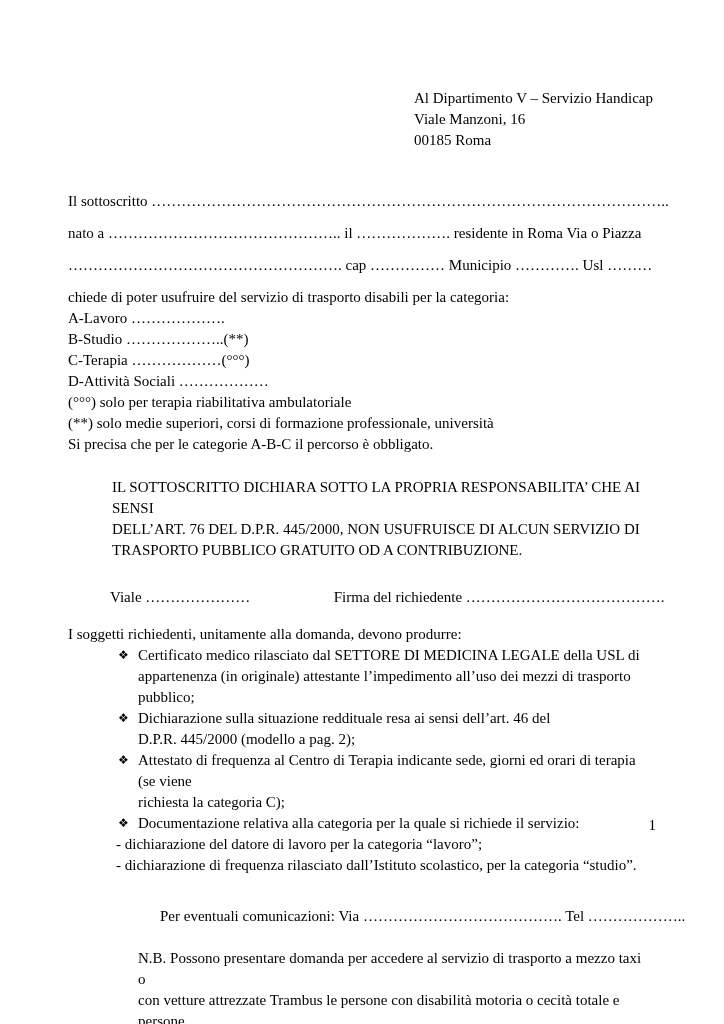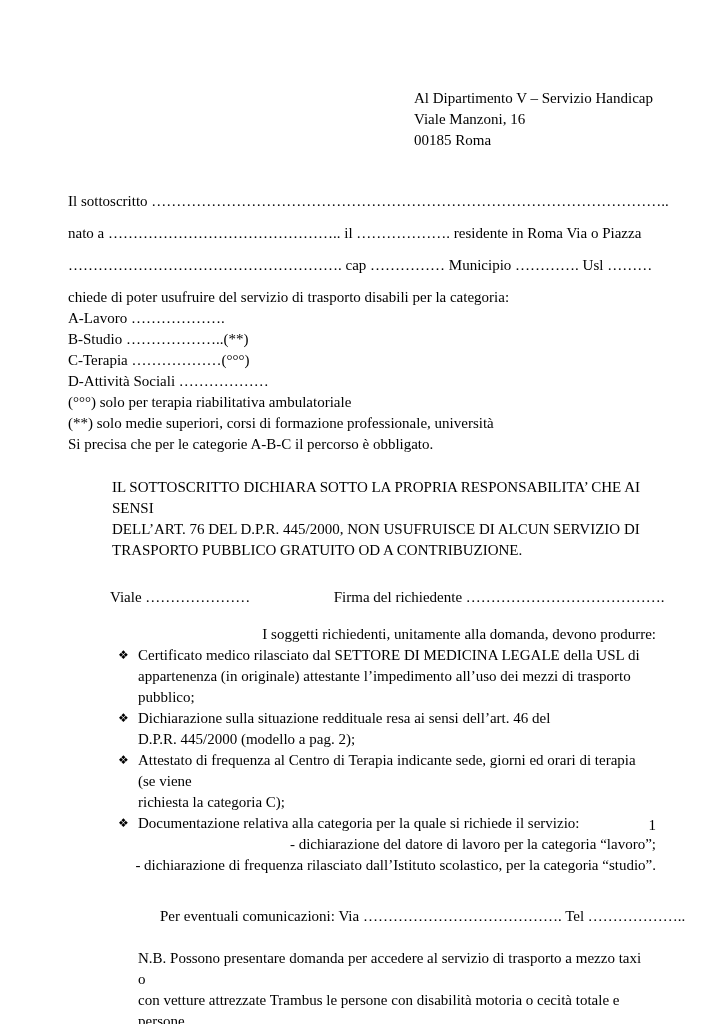--- a/index.html
+++ b/index.html
@@ -50,42 +50,40 @@
   .sign-data {
     display: inline-block;
     margin-left: 42px;
     width: 220px;
   }
   .sign-firma {
     display: inline-block;
   }
   .produce-header {
     margin-top: 16px;
-    text-align: right;
   }
   .doc-list {
     margin-left: 50px;
   }
   .doc-item {
     display: flex;
     align-items: flex-start;
   }
   .bullet {
     width: 20px;
     flex: 0 0 20px;
     font-size: 12px;
     line-height: 21px;
   }
   .doc-text {
     white-space: pre-line;
     flex: 1;
   }
   .sub-list {
     margin-left: 48px;
-    text-align: right;
   }
   .sub-item {
     white-space: nowrap;
   }
   .comms-line {
     margin-top: 30px;
     margin-left: 92px;
     white-space: nowrap;
   }
   .note {

